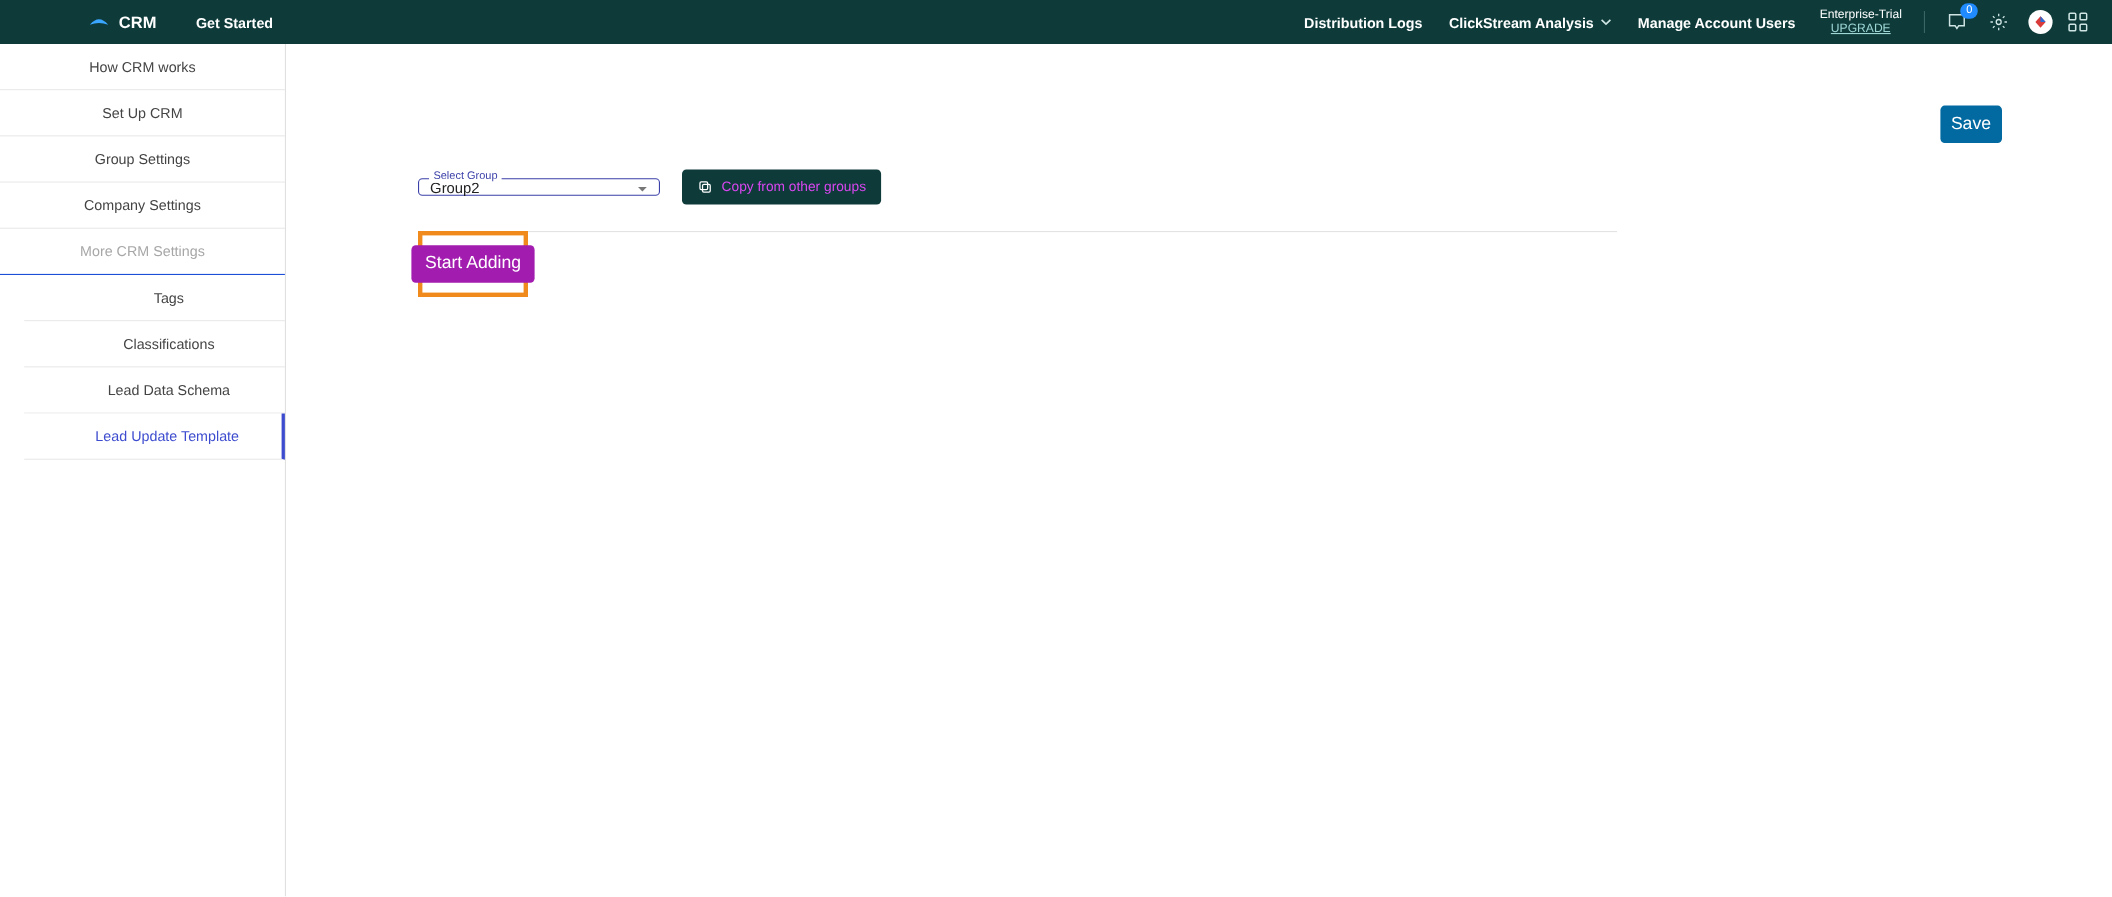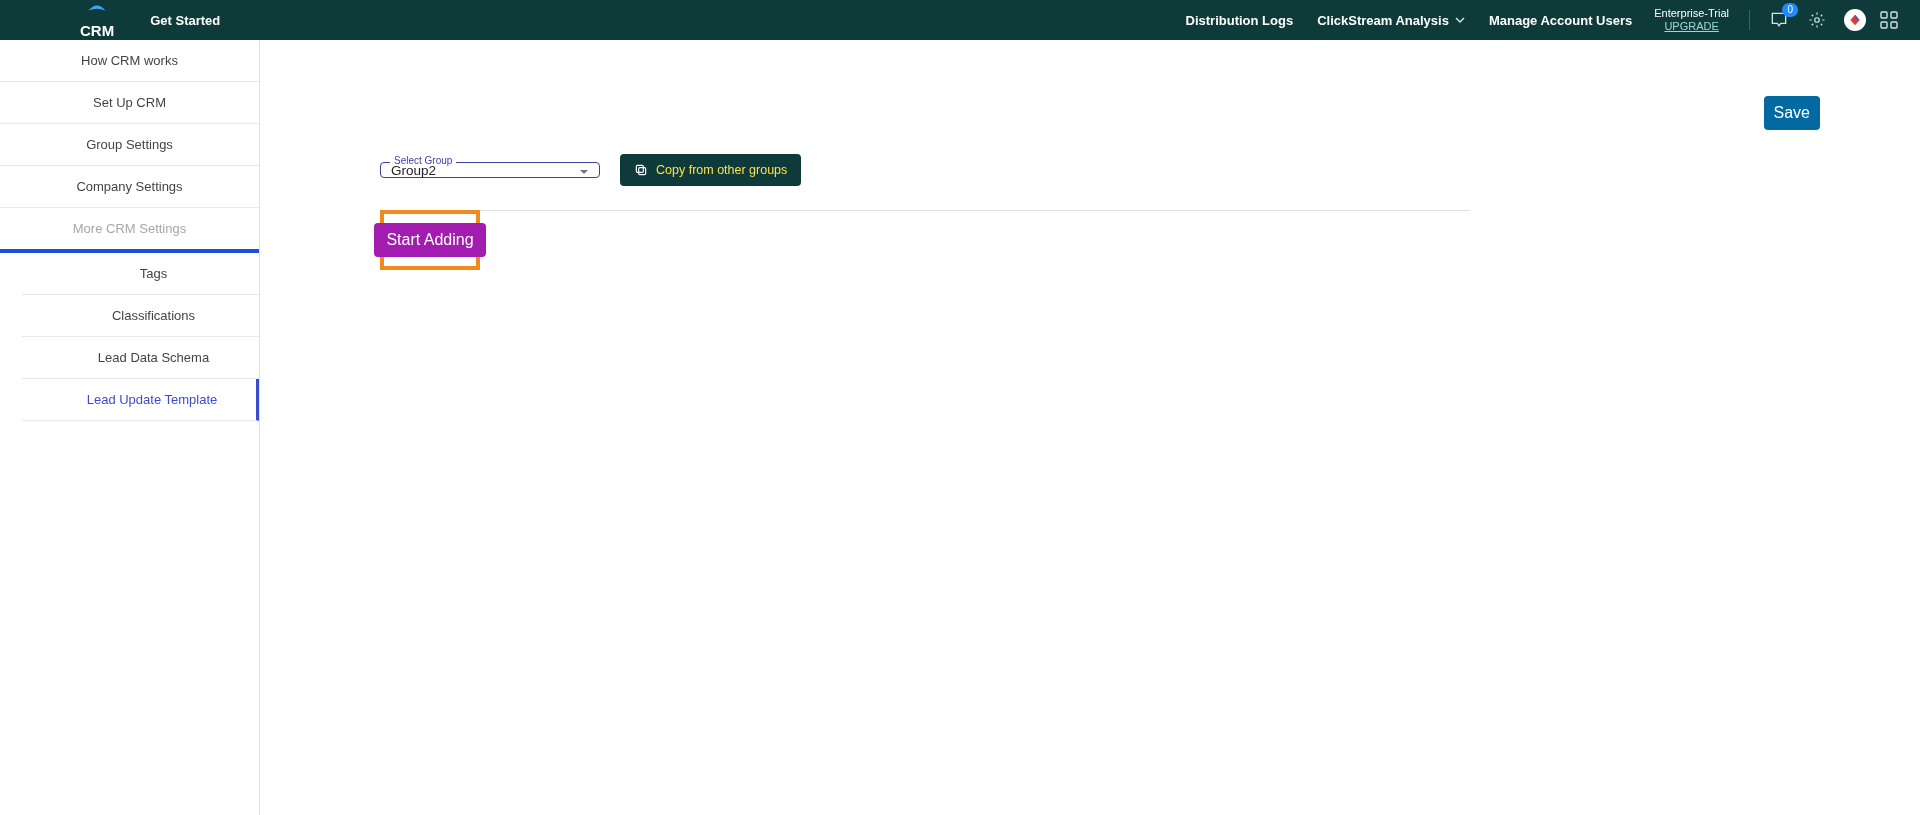--- a/index.html
+++ b/index.html
@@ -13,21 +13,20 @@
     align-items: center;
     color: #fff;
     padding: 0 16px 0 80px;
   }
   .header .brand {
     display: flex;
     align-items: center;
     gap: 8px;
     font-size: 15px;
     font-weight: 600;
-    flex-direction: column;
   }
   .brand-icon {
     width: 20px; height: 12px;
     display: inline-flex; align-items: center; justify-content: center;
   }
   .brand-icon svg { width: 20px; height: 12px; }
   .header .get-started {
     margin-left: 36px;
     font-size: 13px;
     font-weight: 700;
@@ -102,21 +101,21 @@
   }
   .sidebar .item {
     padding: 13px 12px;
     border-bottom: 1px solid #e9e9e9;
     font-size: 13px;
     color: #444;
     cursor: pointer;
   }
   .sidebar .section-head {
     padding: 13px 12px;
-    border-bottom: 4px solid #1d4ed8;
+    border-bottom: 1px solid #1d4ed8;
     font-size: 13px;
     color: #a7a7a7;
     cursor: default;
   }
   .sidebar .subitem {
     padding: 13px 12px 13px 38px;
     border-bottom: 1px solid #e9e9e9;
     font-size: 13px;
     color: #444;
     cursor: pointer;
@@ -178,21 +177,21 @@
     color: #222;
     cursor: pointer;
     background: #fff;
   }
   .select-box .caret {
     color: #777;
   }
 
   .copy-btn {
     background: #0e3b3a;
-    color: #fde047;
+    color: #d946ef;
     border: none;
     border-radius: 4px;
     height: 32px;
     padding: 0 14px;
     font-size: 12.5px;
     display: inline-flex;
     align-items: center;
     gap: 8px;
     cursor: pointer;
   }

